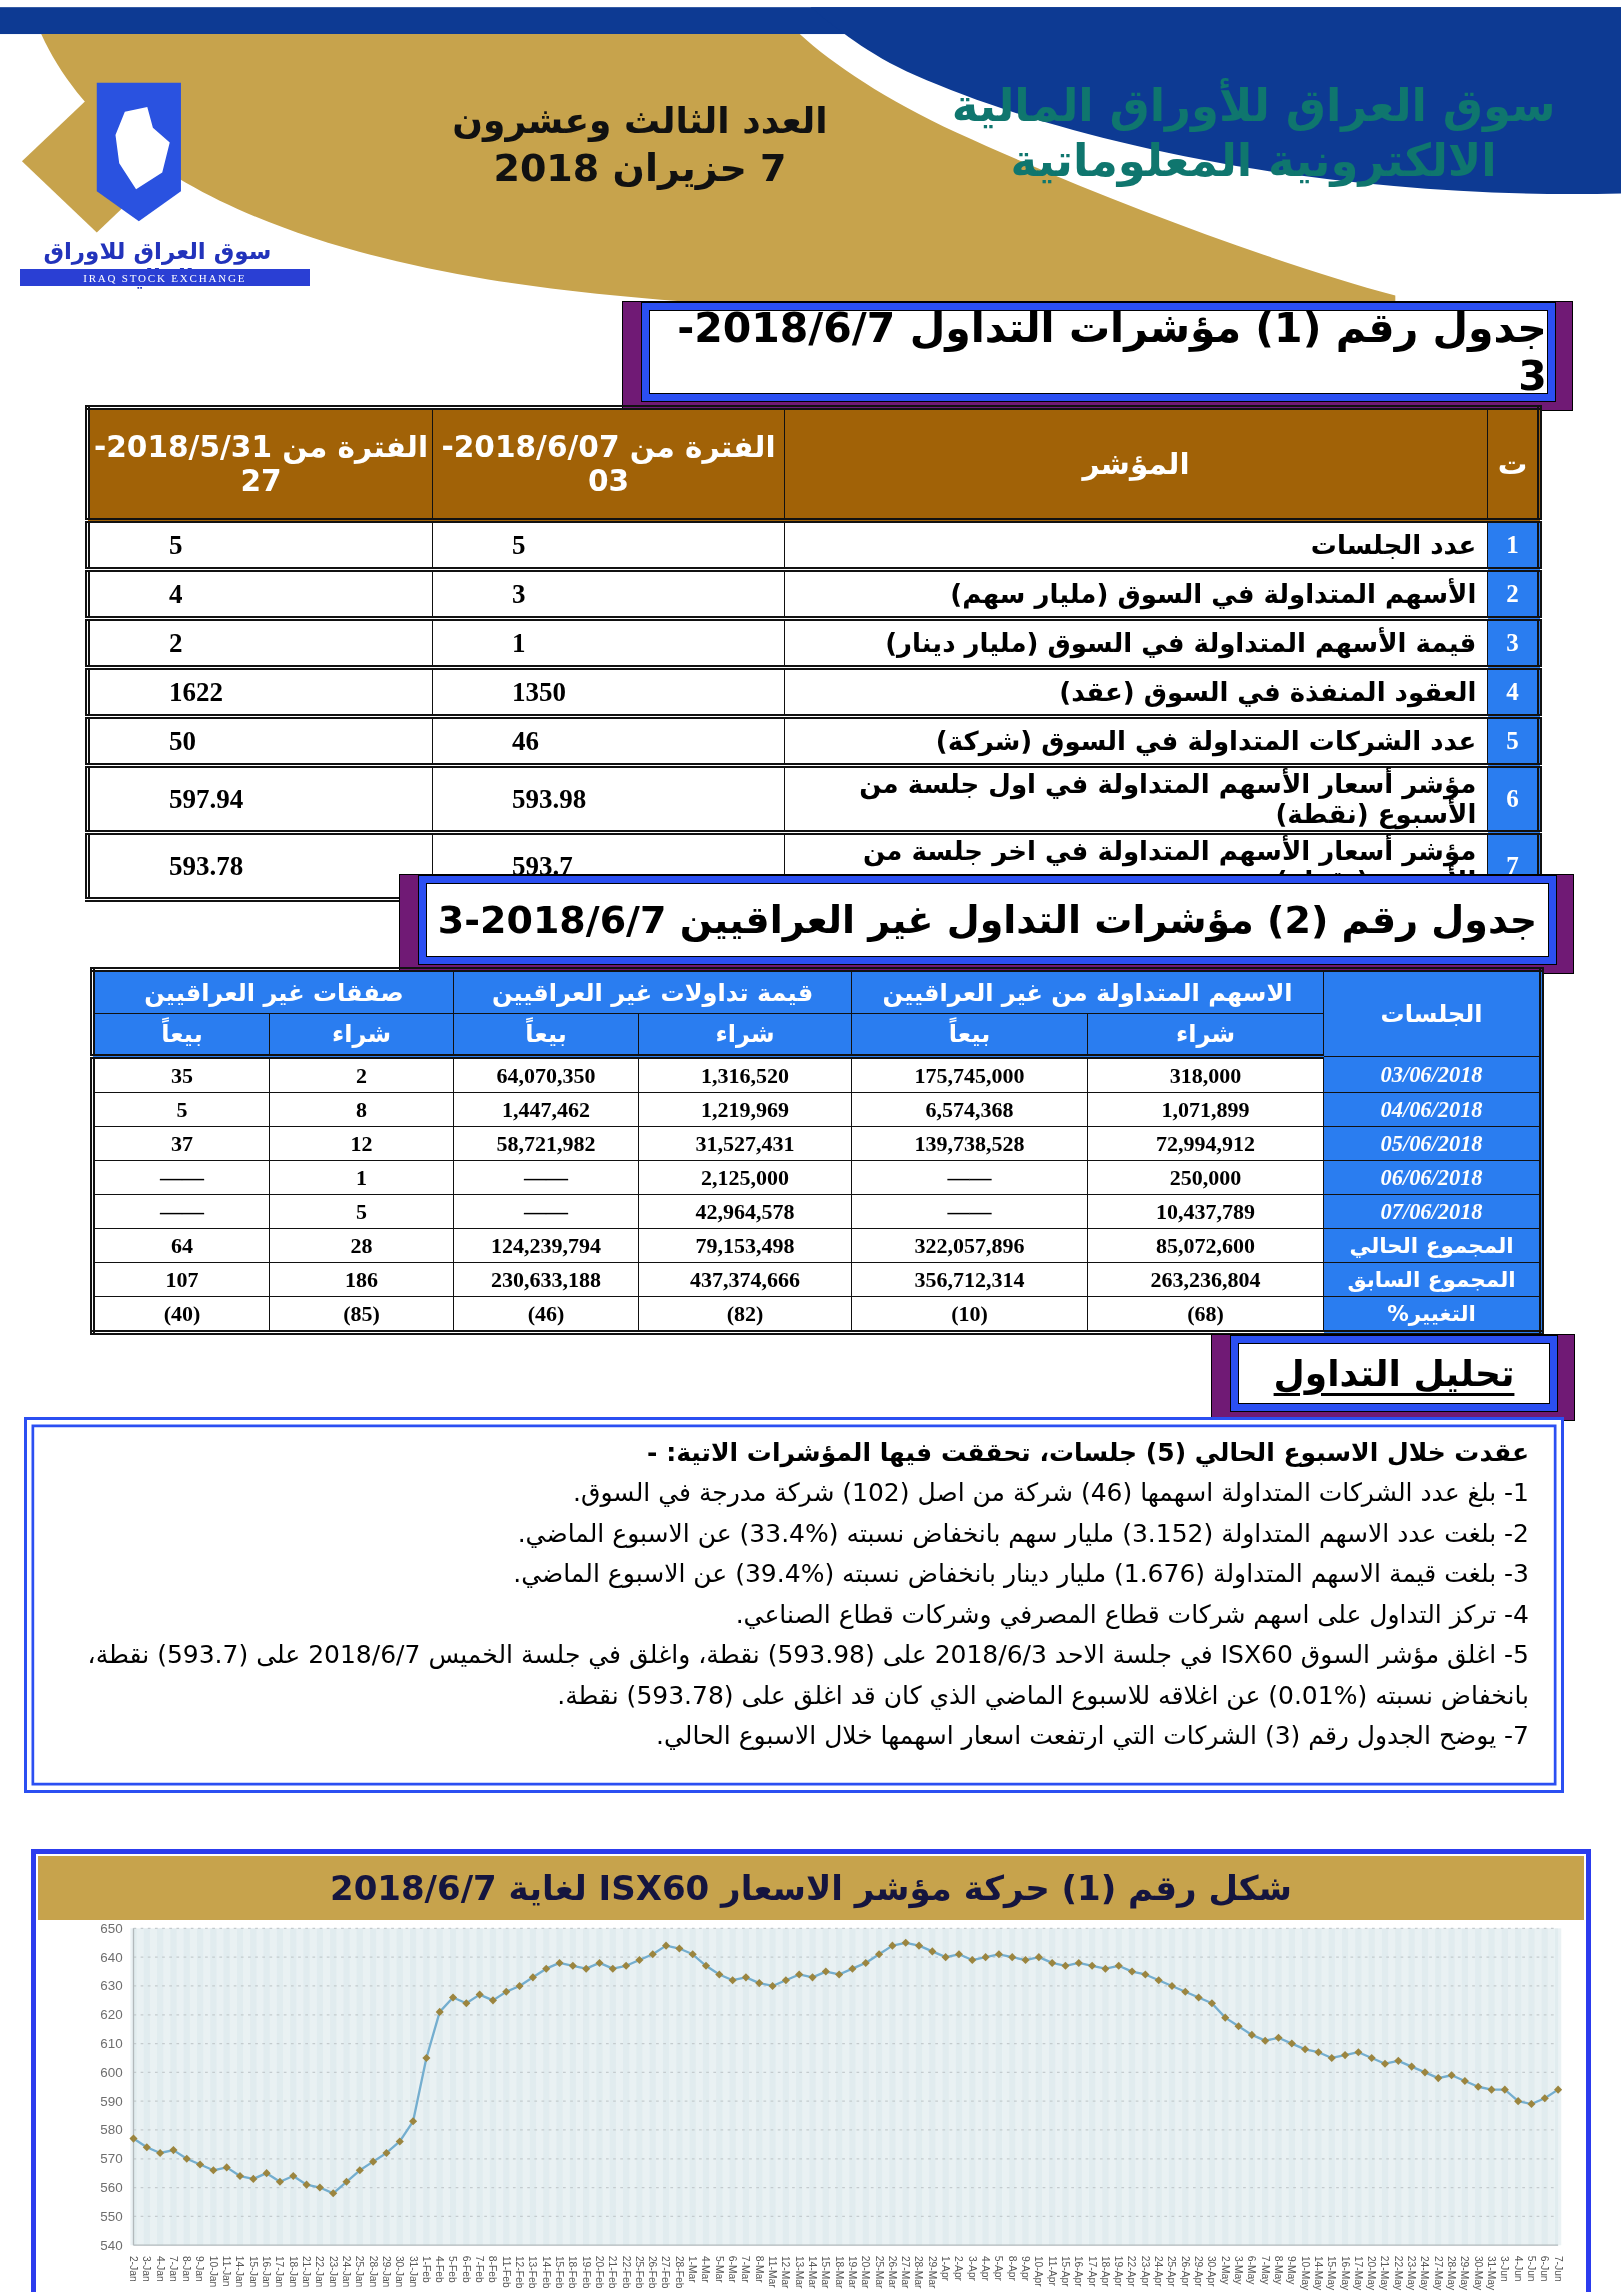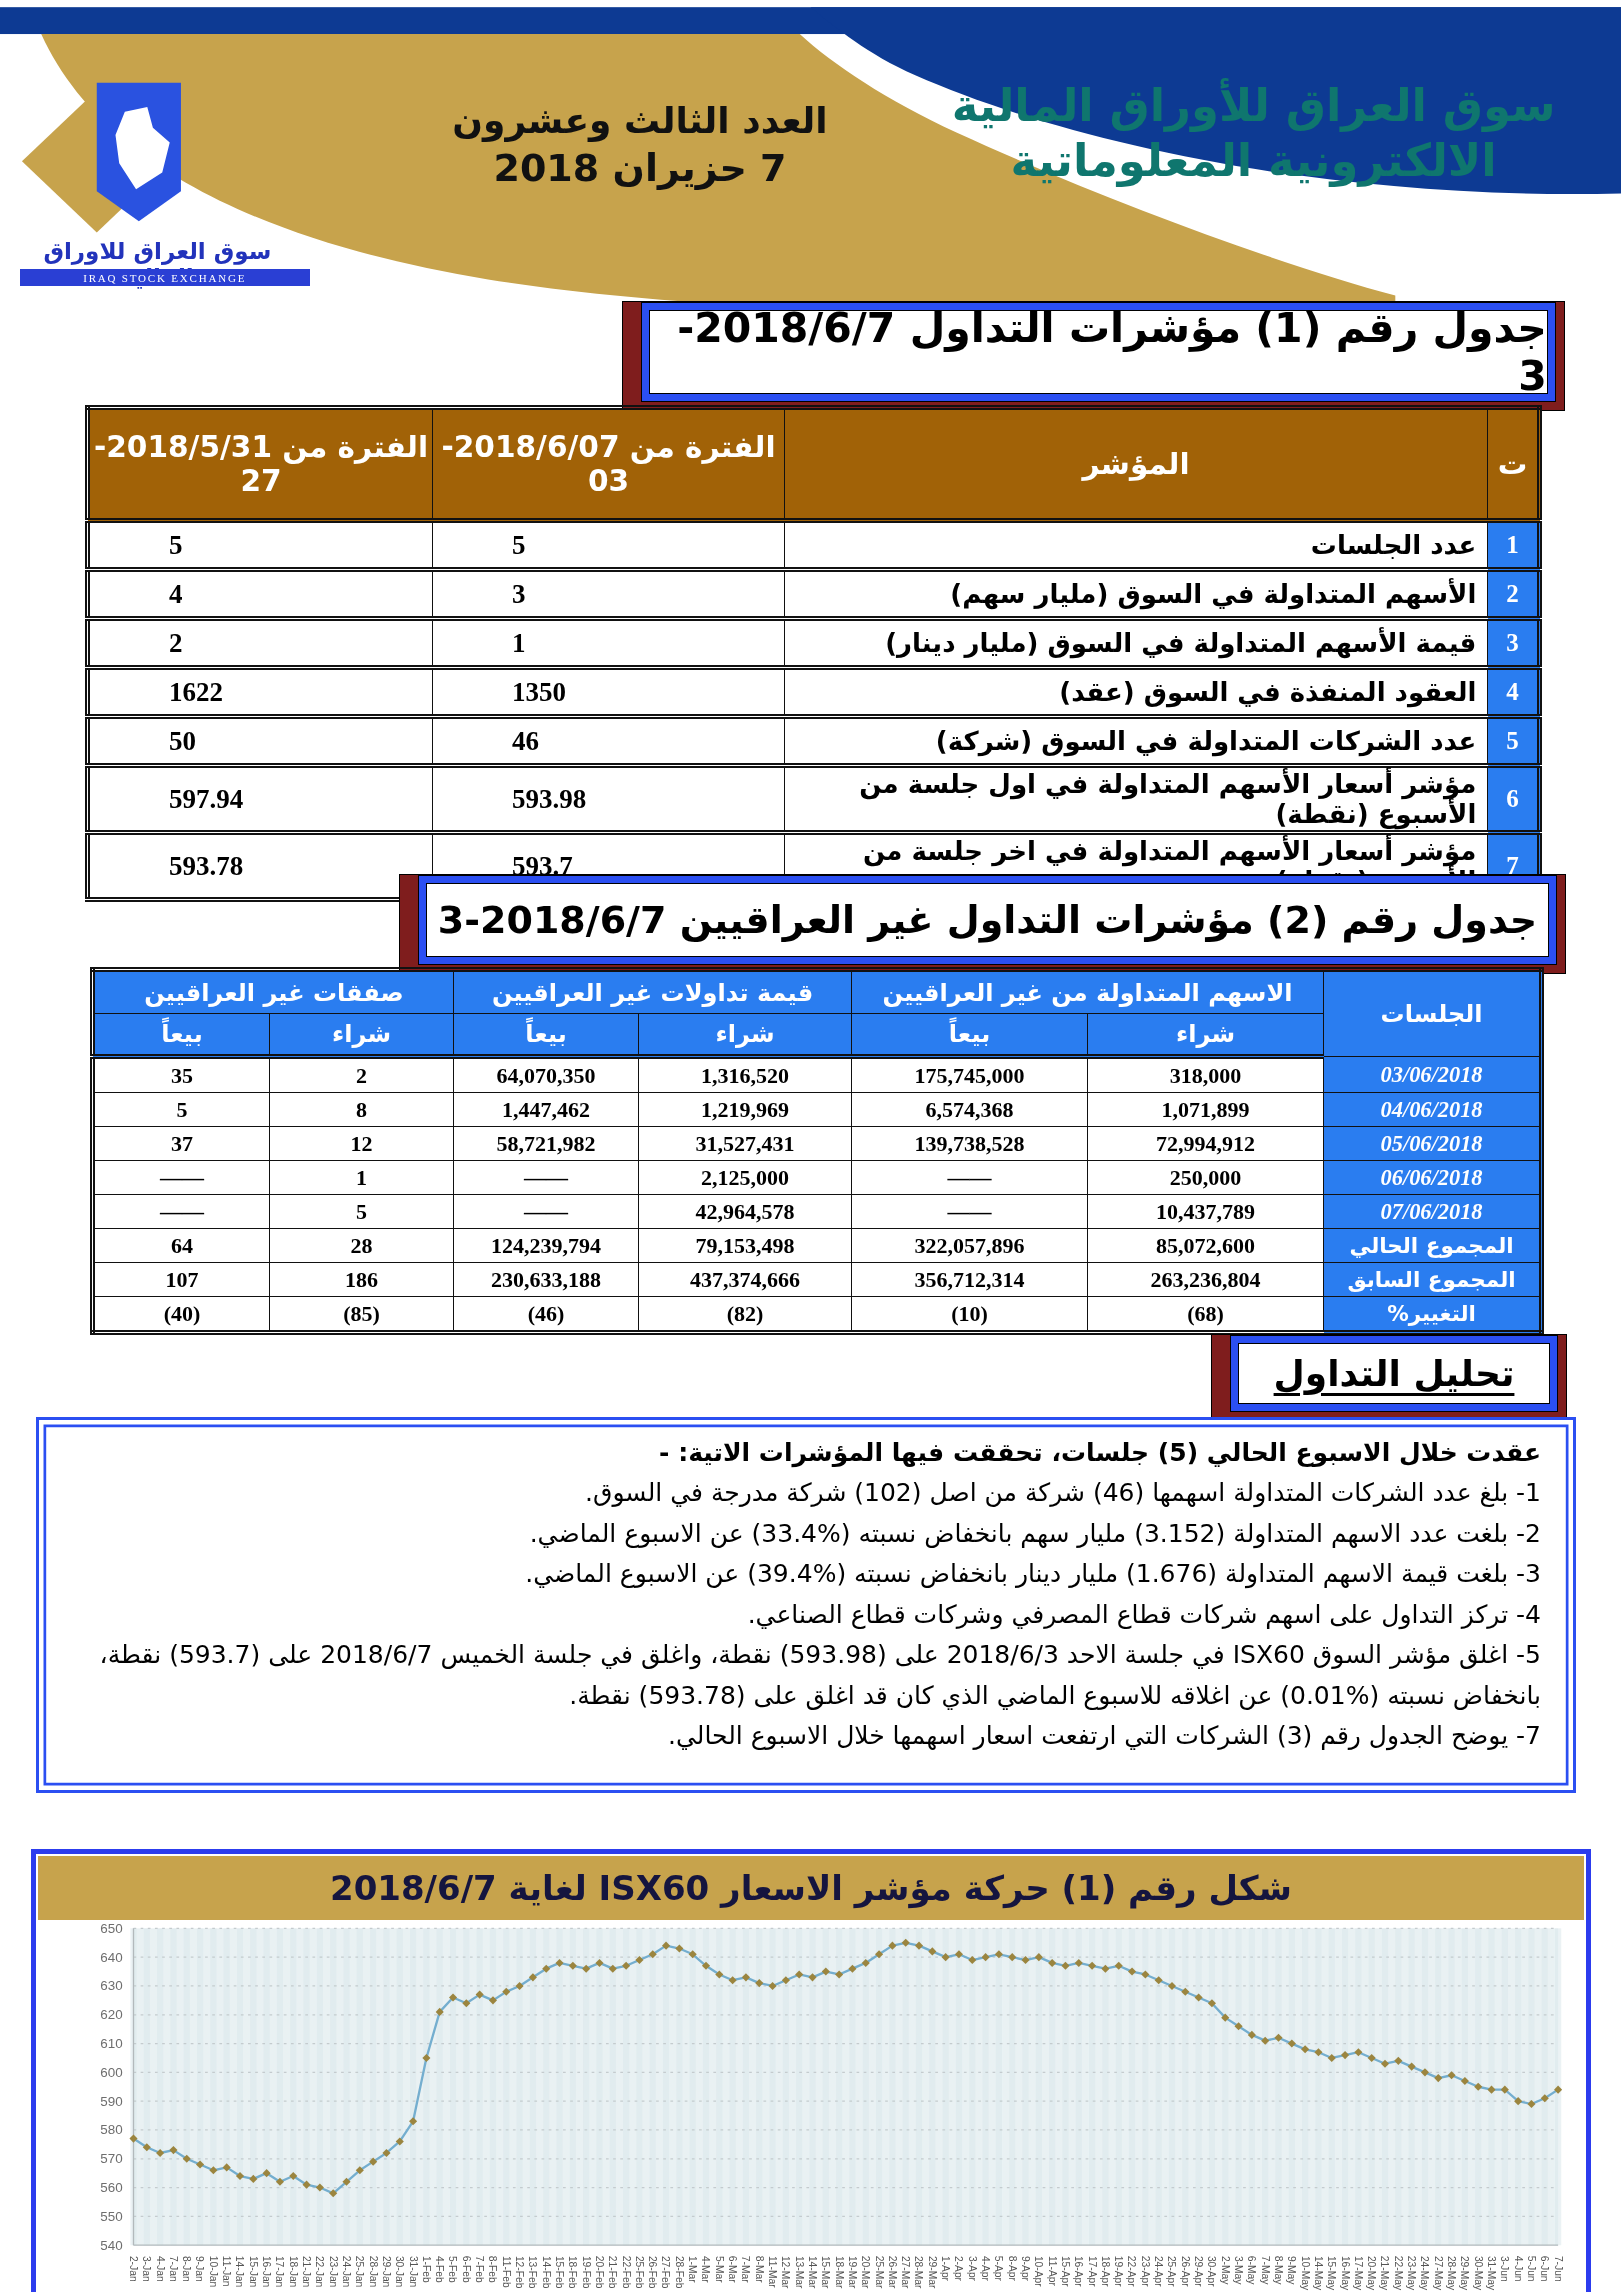--- a/index.html
+++ b/index.html
@@ -14,22 +14,22 @@
          color:#111;font-weight:bold;}
   .issue-l1{font-size:36px;}
   .issue-l2{font-size:38px;margin-top:5.4px;}
   .logo-ar{position:absolute;top:238px;left:5.4px;width:304px;text-align:center;
            color:#2233bb;font-weight:bold;font-size:23px;}
   .logo-en{position:absolute;top:269px;left:19.7px;width:290px;text-align:center;
            background:#2a3fd4;color:#fff;font-family:"Liberation Serif",serif;
            font-size:11px;letter-spacing:1.8px;padding:2.7px 0;}
 
   
-  .frame-gold{position:absolute;background:#7f1d1d;border:1.8px solid #000;
-              padding:0 8px 8px 18px;}
+  .frame-gold{position:absolute;background:#701a75;border:1.8px solid #000;
+              padding:0 16px 8px 18px;}
   .frame-blue{background:#2b4ff2;border:0.9px solid #000;padding:7.2px 7.2px 7.2px 7.2px;height:100%;box-sizing:border-box;}
   .frame-white{background:#fff;border:1.8px solid #000;height:100%;box-sizing:border-box;
                display:flex;align-items:center;justify-content:center;
                font-weight:bold;color:#000;}
   .t1box{left:622px;top:301px;width:915px;height:100px;}
   .t1box .frame-white{font-size:41px;}
   .t2box{left:399px;top:874px;width:1139px;height:90px;}
   .t2box .frame-white{font-size:38px;}
   .abox{left:1211px;top:1334px;width:328px;height:77px;}
   .abox .frame-white{font-size:36px;text-decoration:underline;text-underline-offset:7.2px;}
@@ -51,21 +51,21 @@
   .t2 thead tr:first-child th{height:39px;}
   .t2 thead tr:last-child th{height:38px;border-bottom:5.4px double #111;}
   .t2 td{border:1.8px solid #111;height:31px;text-align:center;vertical-align:middle;}
   .t2 .n{font-family:"Liberation Serif",serif;font-size:22px;font-weight:bold;color:#000;}
   .t2 .sess{background:#2a7df0;color:#fff;font-family:"Liberation Serif",serif;
             font-style:italic;font-weight:bold;font-size:22.4px;}
   .t2 .sessar{background:#2a7df0;color:#fff;font-family:"DejaVu Sans",sans-serif;
               font-style:normal;font-weight:bold;font-size:21.5px;}
 
   
-  .analysis{position:absolute;left:36px;top:1417px;width:1540px;height:376px;
+  .analysis{position:absolute;left:24px;top:1417px;width:1540px;height:376px;
             border:3.6px solid #2b4ff2;box-sizing:border-box;
             box-shadow:inset 0 0 0 4.5px #fff,inset 0 0 0 7.2px #2b4ff2;
             padding:12.5px 32px 9px 23px;background:#fff;}
   .analysis p{margin:0;text-align:right;font-size:25px;line-height:1.62;color:#000;}
   .analysis .intro{font-weight:bold;}
 
   
   .chart-box{position:absolute;left:31px;top:1807px;width:1560px;height:481px;
              border:5.4px solid #2c3cee;box-sizing:border-box;background:#fff;margin-top:42px;}
   .chart-title{margin:1.8px;height:64px;background:#c7a34c;display:flex;

